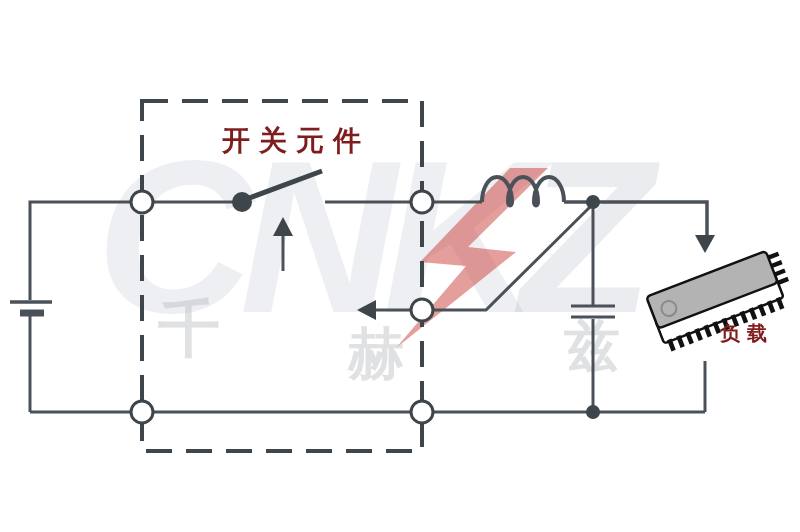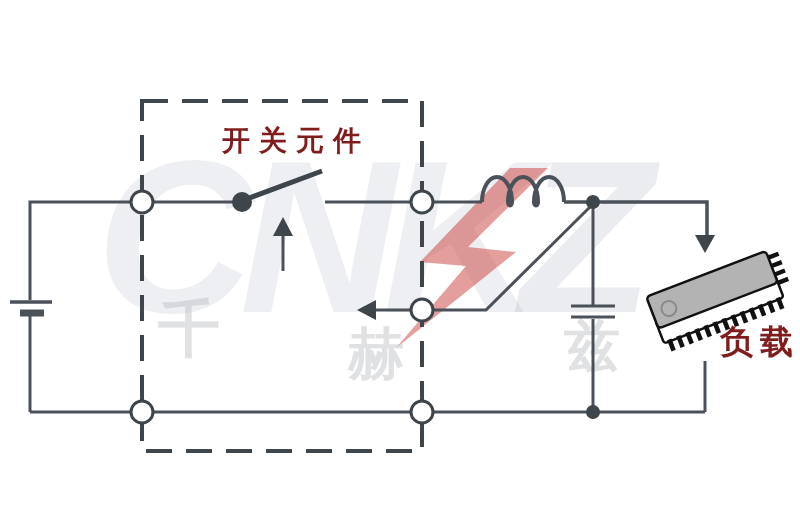--- a/index.html
+++ b/index.html
@@ -32,21 +32,21 @@
     border:3px solid #454c52;background:#ffffff;
     display:flex;align-items:center;justify-content:center;
   }
   .cjk-label{
     position:absolute;color:#7f1d1d;font-weight:bold;white-space:nowrap;
     font-family:"Liberation Serif", serif;
   }
   #lbl-switch {left:222px;top:122px;font-size:28px;letter-spacing:9px;}
   #lbl-input  {left:38px; top:263px;font-size:29px;letter-spacing:5px;}
   #lbl-output {left:614px;top:158px;font-size:28px;letter-spacing:9px;}
-  #lbl-load   {left:720px;top:320px;font-size:33px;letter-spacing:7px;}
+  #lbl-load   {left:720px;top:320px;font-size:20px;letter-spacing:7px;}
   #lbl-control{position:static;font-size:27px;font-weight:bold;color:#000;
     letter-spacing:2px;white-space:nowrap;font-family:"Liberation Serif", serif;}
 </style>
 </head>
 <body>
 
 <div id="stage">
 
   <div id="watermark">
     <span class="wm-brand wm-cnk">CNK</span>

